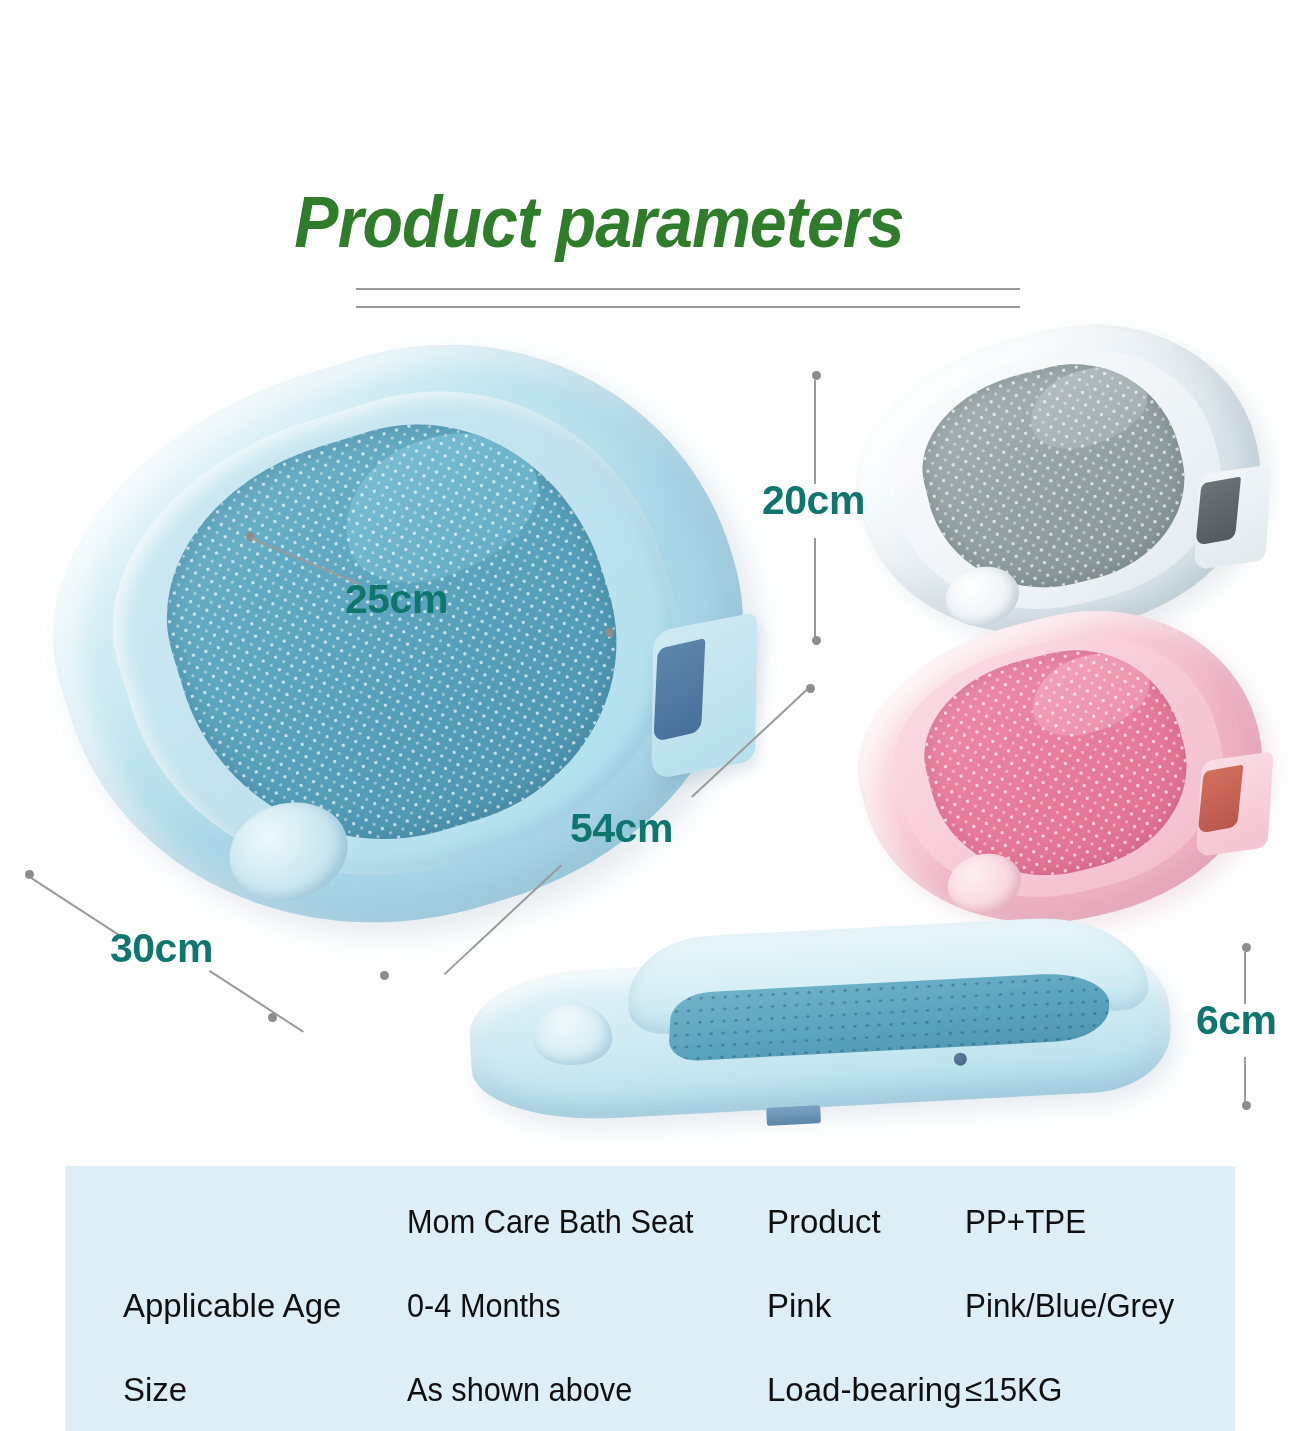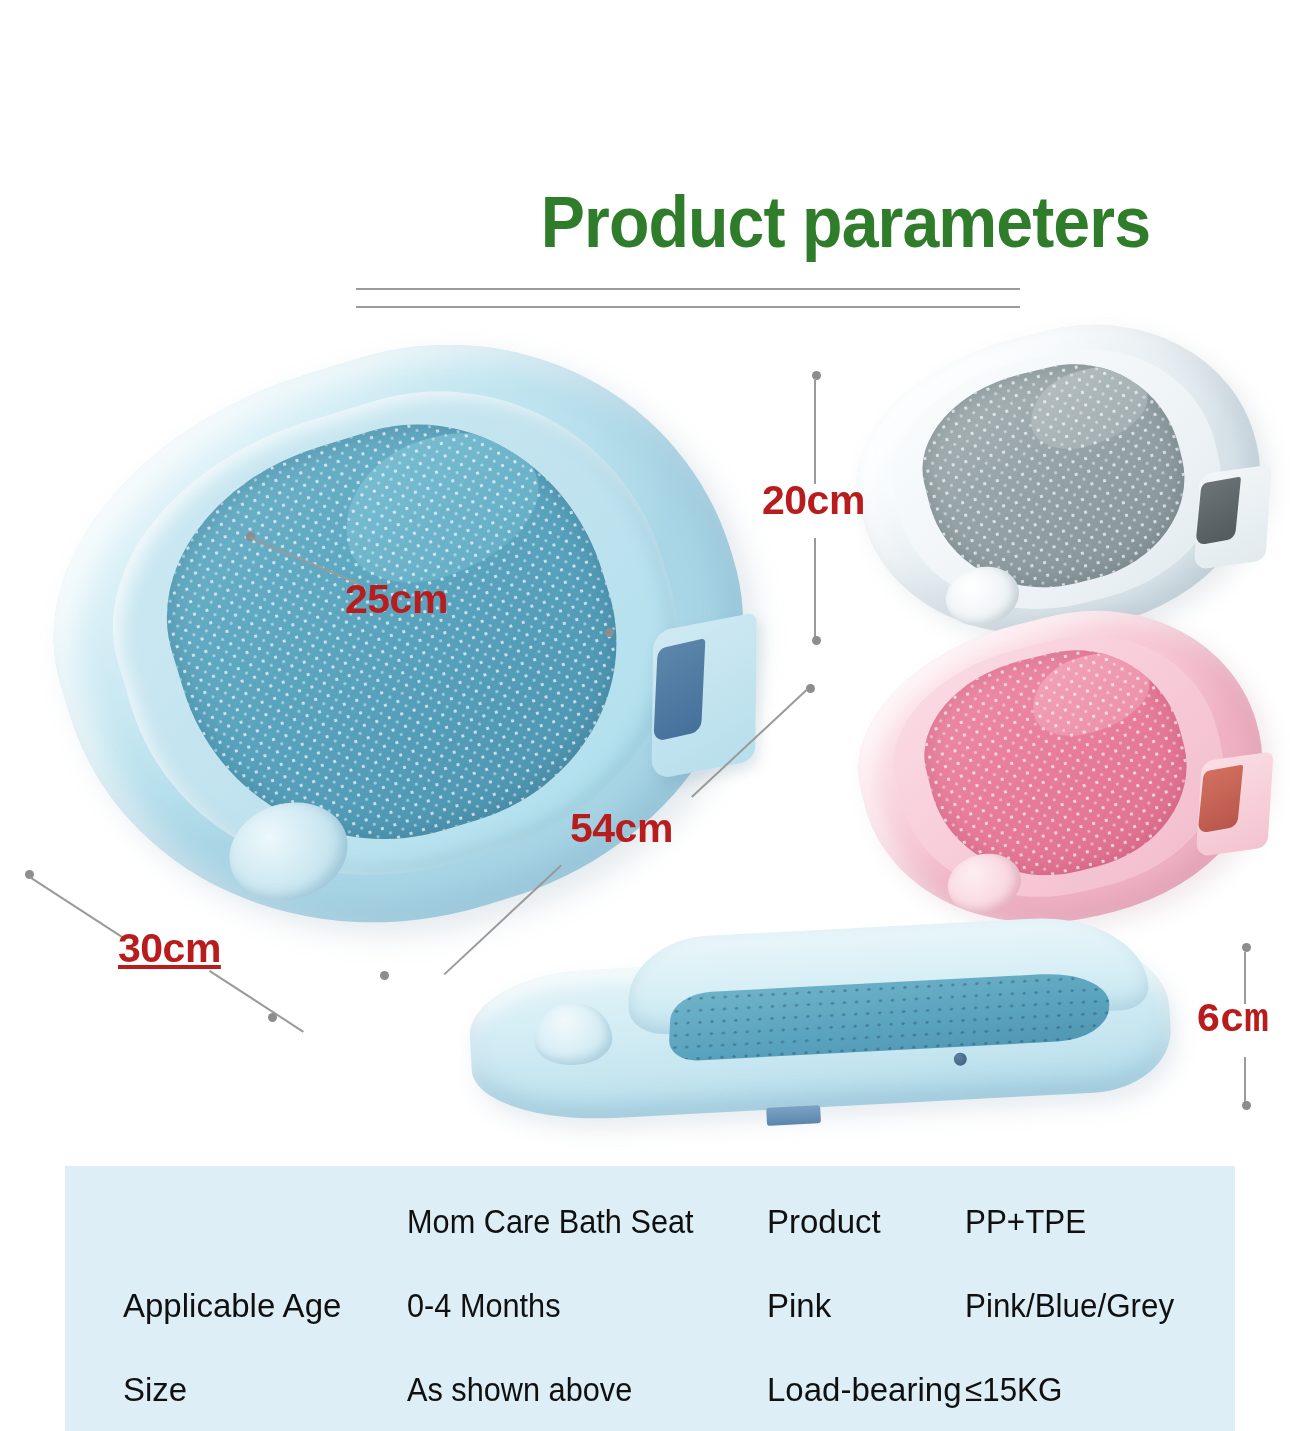--- a/index.html
+++ b/index.html
@@ -15,21 +15,22 @@
     font-family: "Liberation Sans", sans-serif;
     -webkit-font-smoothing: antialiased;
   }
 
   
   #title-block {
     position: absolute;
     left: 0;
     top: 186px;
     width: 1198px;
-    text-align: right;
+    text-align: center;
+    font-style: italic;
   }
   #page-title {
     font-family: "Liberation Sans Narrow", "Liberation Sans", sans-serif;
     font-size: 72px;
     font-weight: bold;
     color: #2f7d2b;
     letter-spacing: -1px;
     line-height: 1.0;
     transform: scaleX(0.92);
     transform-origin: center;
@@ -294,21 +295,21 @@
     border-radius: 3px;
     background: linear-gradient(180deg, #7ba3c4 0%, #5c85ab 100%);
   }
 
   
   .dim-label {
     position: absolute;
     font-family: "Liberation Sans", sans-serif;
     font-size: 41px;
     font-weight: bold;
-    color: #b91c1c;
+    color: #0f766e;
     white-space: nowrap;
     letter-spacing: -0.5px;
   }
   .dim-line {
     position: absolute;
     background: #9a9a9a;
     transform-origin: 0 0;
   }
   .dim-dot {
     position: absolute;
@@ -420,27 +421,27 @@
   <div class="dim-dot" style="left:812px; top:336px;"></div>
 
   <div class="dim-dot" style="left:806px; top:384px;"></div>
   <div class="dim-line" style="left:808px; top:390px; width:158px; height:2px; transform: rotate(137deg);"></div>
   <div class="dim-label" style="left:570px; top:505px;">54cm</div>
   <div class="dim-line" style="left:562px; top:566px; width:160px; height:2px; transform: rotate(137deg);"></div>
   <div class="dim-dot" style="left:380px; top:671px;"></div>
 
   <div class="dim-dot" style="left:25px; top:570px;"></div>
   <div class="dim-line" style="left:30px; top:576px; width:112px; height:2px; transform: rotate(33deg);"></div>
-  <div class="dim-label" style="left:118px; top:625px;text-decoration:underline;">30cm</div>
+  <div class="dim-label" style="left:110px; top:625px;">30cm</div>
   <div class="dim-line" style="left:210px; top:670px; width:112px; height:2px; transform: rotate(33deg);"></div>
   <div class="dim-dot" style="left:268px; top:713px;"></div>
 
   <div class="dim-dot" style="left:1242px; top:643px;"></div>
   <div class="dim-line" style="left:1246px; top:652px; width:52px; height:2px; transform: rotate(90deg);"></div>
-  <div class="dim-label" style="left:1196px; top:697px;font-family:Liberation Mono, monospace;">6cm</div>
+  <div class="dim-label" style="left:1196px; top:697px;">6cm</div>
   <div class="dim-line" style="left:1246px; top:757px; width:48px; height:2px; transform: rotate(90deg);"></div>
   <div class="dim-dot" style="left:1242px; top:801px;"></div>
 
 </div>
 
 <div id="spec-table">
 
   <div class="spec-row" id="spec-row-0">
     <div class="spec-cell c1">Mom Care Bath Seat</div>
     <div class="spec-cell c2">Product</div>

